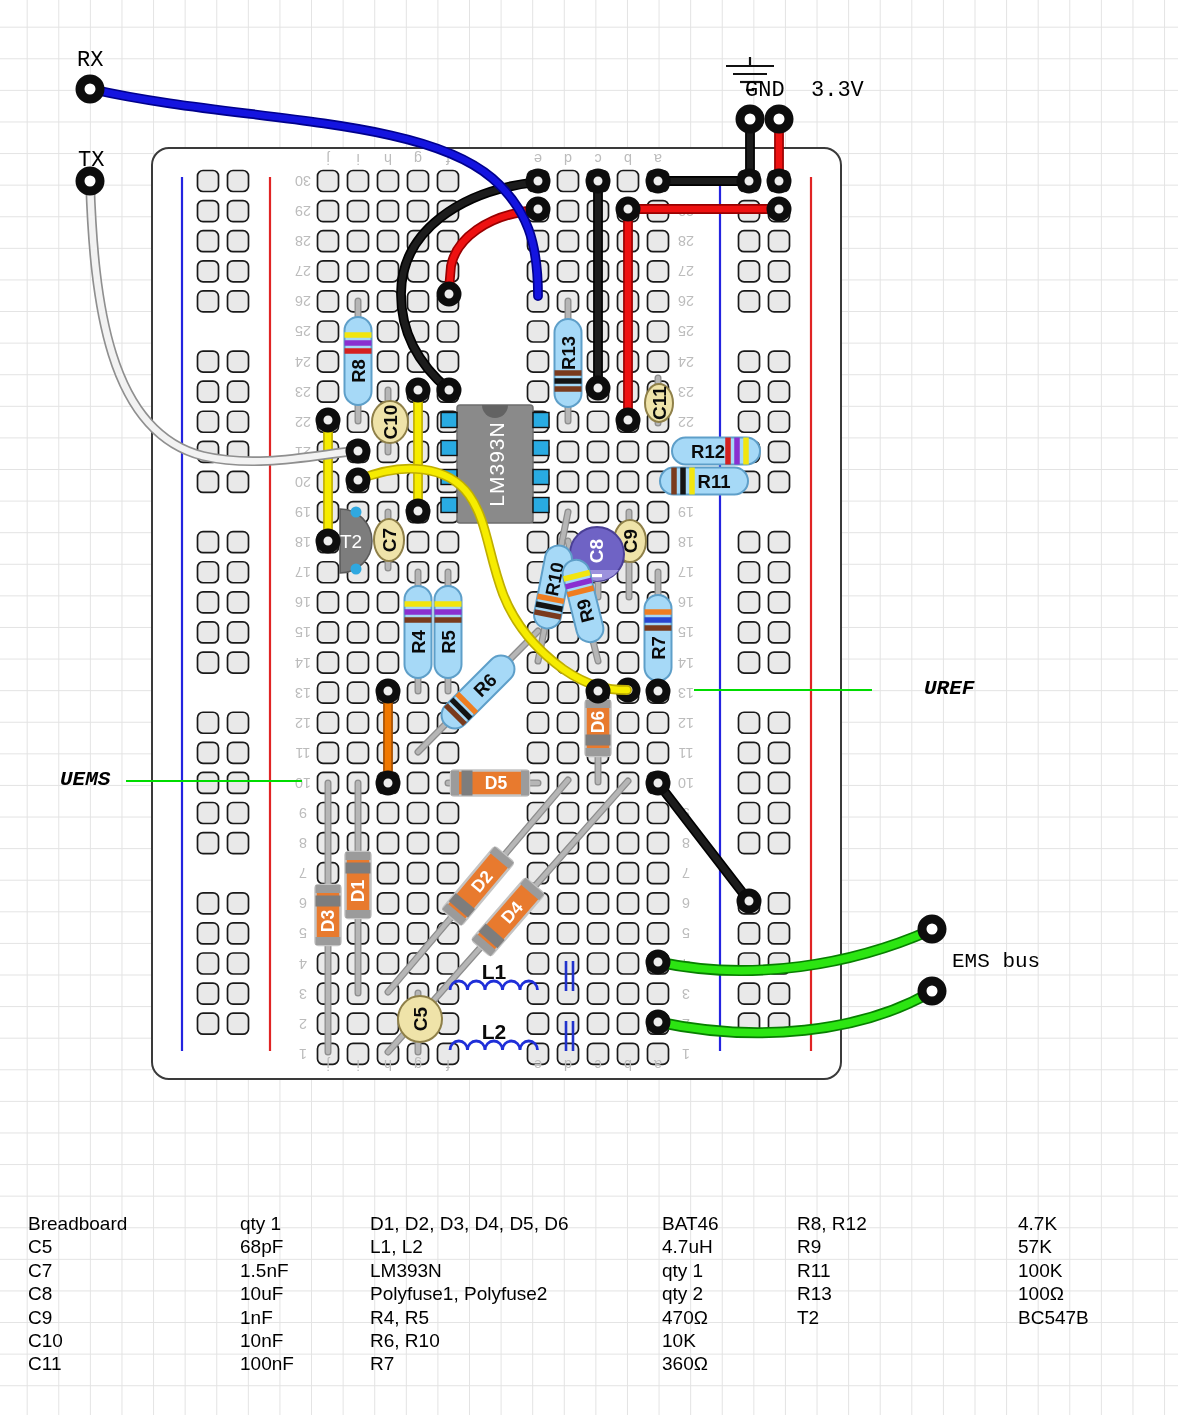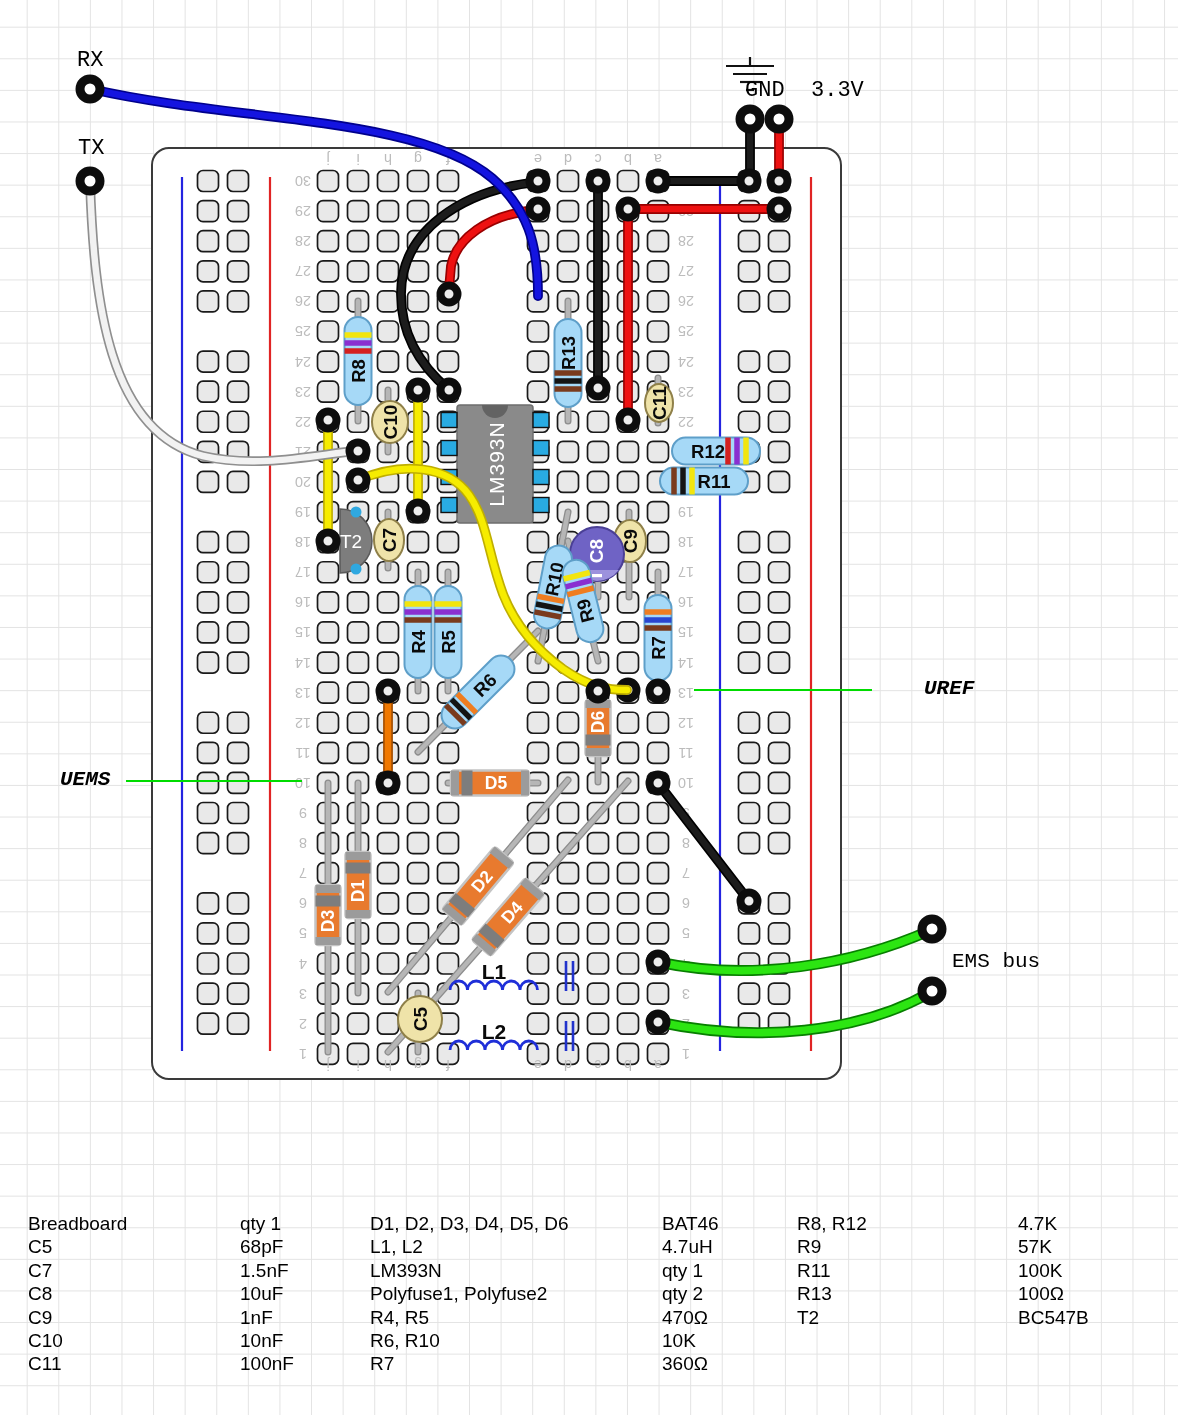--- a/index.html
+++ b/index.html
@@ -10,21 +10,21 @@
       linear-gradient(#e3e3e3 1px, transparent 1px),
       linear-gradient(90deg, #e3e3e3 1px, transparent 1px);
     background-size:31.6px 31.6px;
     background-position:3.4px 26.7px, 26.7px 3.4px;
     font-family:"Liberation Sans", sans-serif;
   }
   svg{position:absolute;left:0;top:0;}
   .lbl{position:absolute; font-size:22px; color:#000; white-space:nowrap; line-height:1;font-family:Liberation Mono, monospace;}
   .ann{font-size:21px; font-weight:700; font-style:italic;}
   .lbl-rx{left:77px; top:50px;}
-  .lbl-tx{left:78px; top:138px;text-align:center;}
+  .lbl-tx{left:78px; top:150px;text-align:center;}
   .lbl-gnd{left:698px; top:80px;margin-left:47px;}
   .lbl-v33{left:790px; top:80px;margin-left:21px;}
   .lbl-uref{left:876px; top:678px;margin-left:48px;}
   .lbl-uems{left:60px; top:769px;}
   .lbl-ems{left:952px; top:951px; font-size:21px;text-align:right;}
   .parts{position:absolute; left:0; top:1212px; width:962px; font-size:19px; color:#000;}
   .pl-row{position:relative; height:23.4px;}
   .pl-c{position:absolute; white-space:nowrap; line-height:23.4px;}
   .c0{left:28px}.c1{left:240px}.c2{left:370px}.c3{left:662px}.c4{left:797px}.c5{left:1018px}
 </style>

